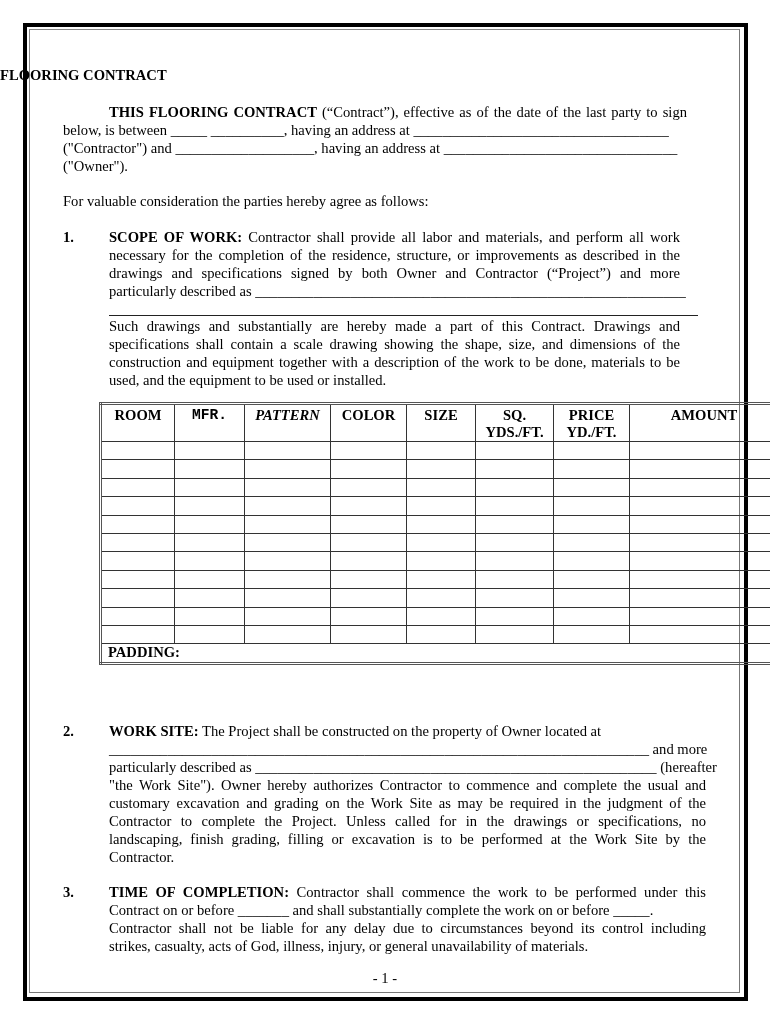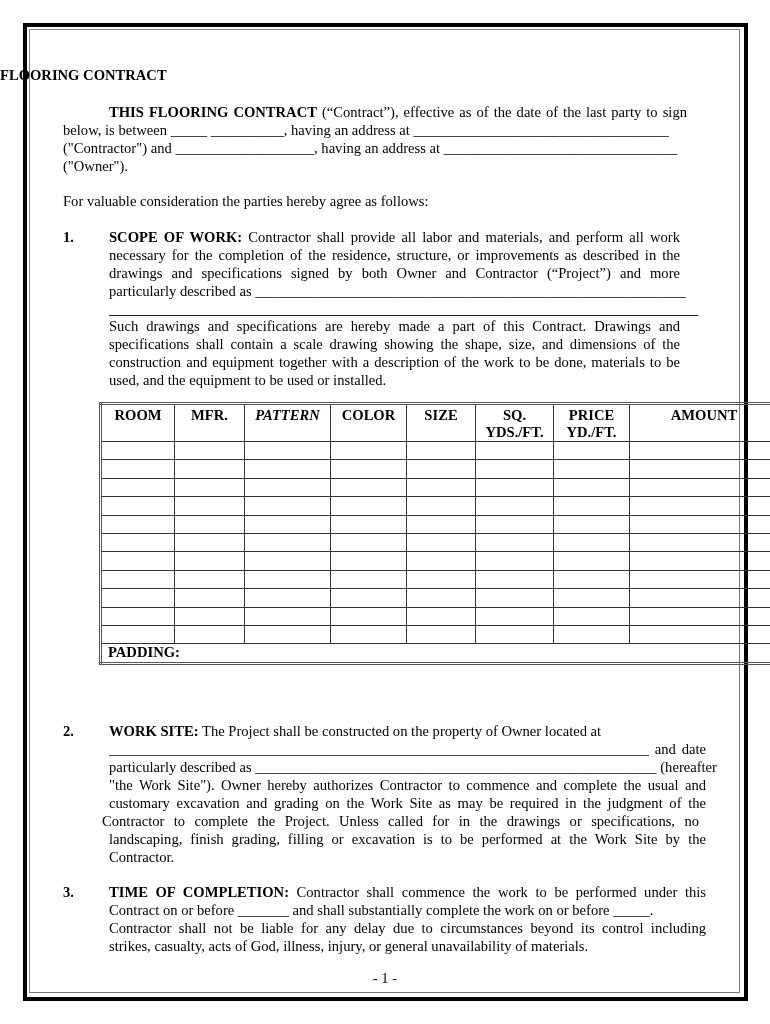--- a/index.html
+++ b/index.html
@@ -40,30 +40,30 @@
 <div class="line" style="left:63px; top:157px;">("Owner").</div>
 
 <div class="line" style="left:63px; top:192px;">For valuable consideration the parties hereby agree as follows:</div>
 
 <div class="line num" style="left:63px; top:228px;">1.</div>
 <div class="just" style="left:109px; top:228px; width:571px;"><span class="b">SCOPE OF WORK:</span><span>  Contractor shall provide all labor and materials, and perform all work</span></div>
 <div class="just" style="left:109px; top:246px; width:571px;">necessary for the completion of the residence, structure, or improvements as described in the</div>
 <div class="just" style="left:109px; top:264px; width:571px;">drawings and specifications signed by both Owner and Contractor (“Project”) and more</div>
 <div class="line" style="left:109px; top:282px;">particularly described as ___________________________________________________________</div>
 <div class="rule" style="left:109px; top:315px; width:589px;"></div>
-<div class="just" style="left:109px; top:317px; width:571px;">Such drawings and specifications are hereby made a part of this Contract. Drawings and</div>
+<div class="just" style="left:109px; top:317px; width:571px;">Such drawings and substantially are hereby made a part of this Contract. Drawings and</div>
 <div class="just" style="left:109px; top:335px; width:571px;">specifications shall contain a scale drawing showing the shape, size, and dimensions of the</div>
 <div class="just" style="left:109px; top:353px; width:571px;">construction and equipment together with a description of the work to be done, materials to be</div>
 <div class="line" style="left:109px; top:371px;">used, and the equipment to be used or installed.</div>
 
 <table class="items">
   <thead>
     <tr>
       <th style="width:72px;"><span>ROOM</span></th>
-      <th style="width:69px;"><span>MFR.</span></th>
+      <th style="width:69px;font-family:Liberation Mono, monospace;"><span>MFR.</span></th>
       <th style="width:85px;font-style:italic;"><span>PATTERN</span></th>
       <th style="width:75px;margin-left:8px;"><span>COLOR</span></th>
       <th style="width:68px;"><span>SIZE</span></th>
       <th style="width:77px;"><span>SQ.</span><br><span>YDS./FT.</span></th>
       <th style="width:75px;"><span>PRICE</span><br><span>YD./FT.</span></th>
       <th><span>AMOUNT</span></th>
     </tr>
   </thead>
   <tbody id="table-body">
       <tr>
@@ -177,25 +177,25 @@
         <td class="cell"></td>
       </tr>
       <tr>
         <td class="extra" colspan="8">PADDING:</td>
       </tr>
     </tbody>
 </table>
 
 <div class="line num" style="left:63px; top:722px;">2.</div>
 <div class="line" style="left:109px; top:722px;"><span class="b">WORK SITE:</span><span>  The Project shall be constructed on the property of Owner located at</span></div>
-<div class="just" style="left:109px; top:740px; width:597px;">__________________________________________________________________________ and date</div>
+<div class="just" style="left:109px; top:740px; width:597px;">__________________________________________________________________________ and more</div>
 <div class="just" style="left:109px; top:758px; width:597px;">particularly described as _______________________________________________________ (hereafter</div>
 <div class="just" style="left:109px; top:776px; width:597px;">"the Work Site").  Owner hereby authorizes Contractor to commence and complete the usual and</div>
 <div class="just" style="left:109px; top:794px; width:597px;">customary excavation and grading on the Work Site as may be required in the judgment of the</div>
-<div class="just" style="left:102px; top:812px; width:597px;">Contractor to complete the Project.  Unless called for in the drawings or specifications, no</div>
+<div class="just" style="left:109px; top:812px; width:597px;">Contractor to complete the Project.  Unless called for in the drawings or specifications, no</div>
 <div class="just" style="left:109px; top:830px; width:597px;">landscaping, finish grading, filling or excavation is to be performed at the Work Site by the</div>
 <div class="line" style="left:109px; top:848px;">Contractor.</div>
 
 <div class="line num" style="left:63px; top:883px;">3.</div>
 <div class="just" style="left:109px; top:883px; width:597px;"><span class="b">TIME OF COMPLETION:</span><span>   Contractor shall commence the work to be performed under this</span></div>
 <div class="line" style="left:109px; top:901px;">Contract on or before _______ and shall substantially complete the work on or before _____.</div>
 <div class="just" style="left:109px; top:919px; width:597px;">Contractor shall not be liable for any delay due to circumstances beyond its control including</div>
 <div class="line" style="left:109px; top:937px;">strikes, casualty, acts of God, illness, injury, or general unavailability of materials.</div>
 
 <div class="pagenum">- 1 -</div>

